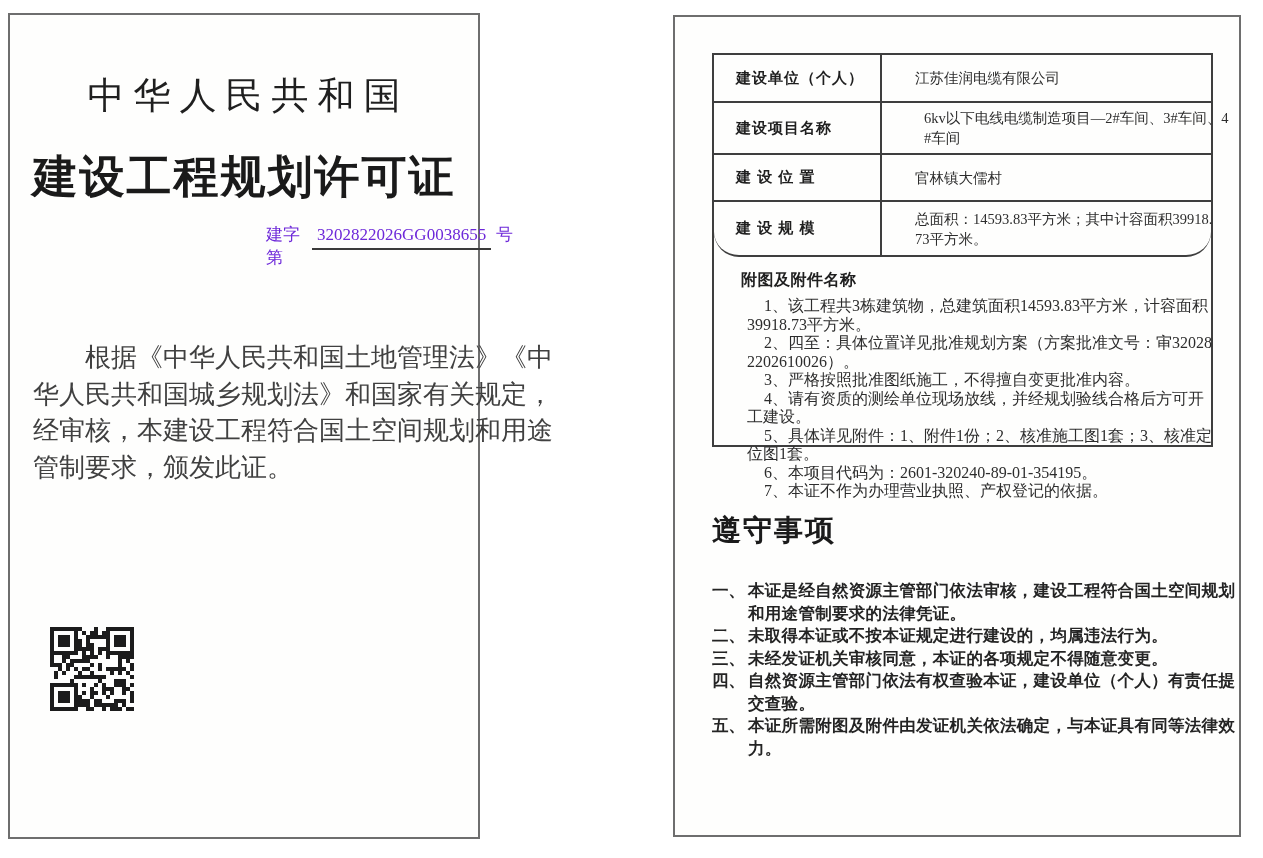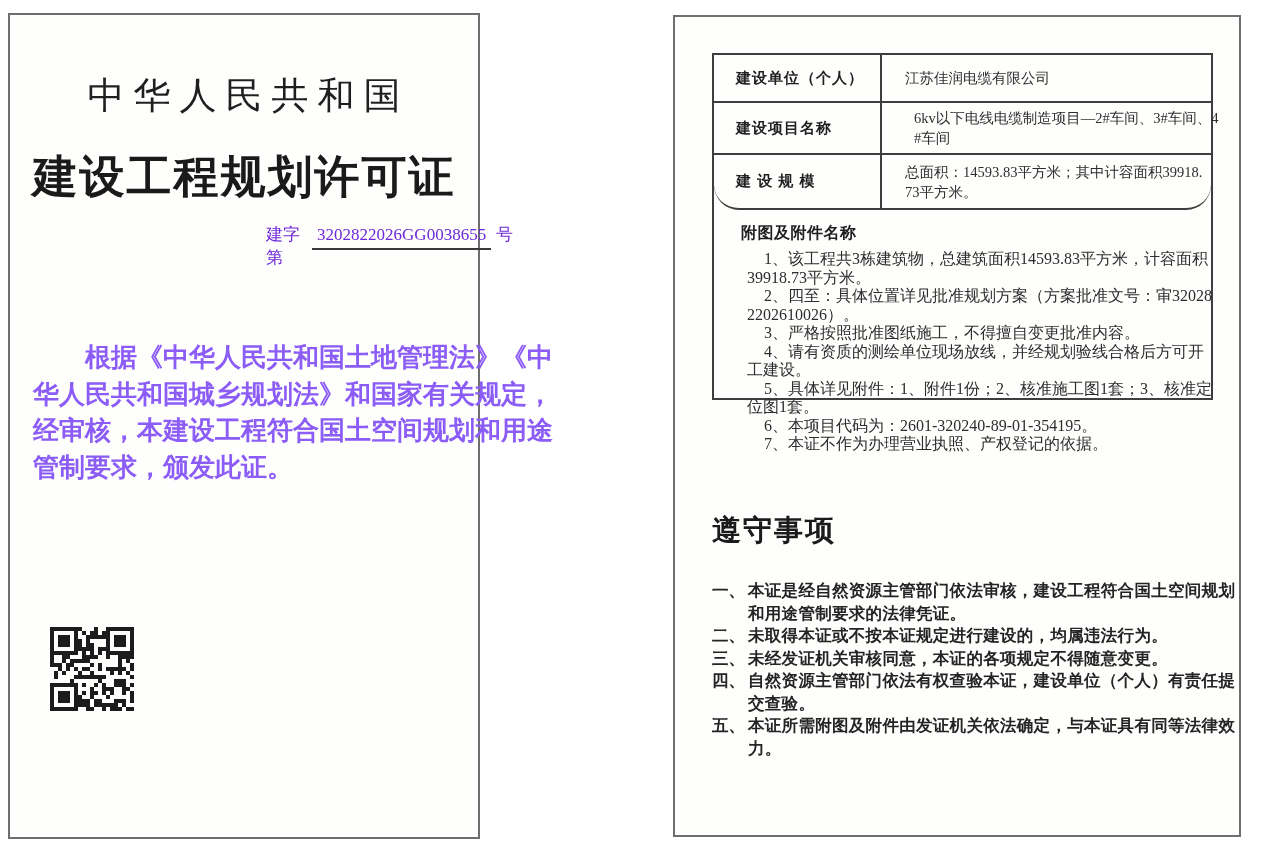--- a/index.html
+++ b/index.html
@@ -32,40 +32,40 @@
     font-family: "Liberation Serif", "DejaVu Serif", serif;
     font-size: 17px; color: #6d28d9;
   }
   .num-underline {
     display: inline-block; width: 206px; text-align: center;
     border-bottom: 2px solid #3a3a3a; padding-bottom: 3px; margin-left: 2px;
   }
   .num-suffix { margin-left: 5px; }
   .body-text {
     position: absolute; top: 324px; left: 23px; width: 520px;
-    font-size: 26px; font-weight: 700; line-height: 36.5px;
-    white-space: pre; color: #8b5cf6;
+    font-size: 26px; font-weight: 400; line-height: 36.5px;
+    white-space: pre; color: #404040;
   }
   .qr { position: absolute; top: 612px; left: 40px; width: 84px; height: 84px; }
 
   
   .info-table {
     position: absolute; left: 37px; top: 36px; width: 501px;
     border: 2px solid #3e3e3e;
   }
   .trow { display: flex; border-bottom: 2px solid #3e3e3e; }
   .trow-0 { height: 48px; } .trow-1 { height: 52px; gap: 9px; }
   .trow-2 { height: 47px; } .trow-3 { height: 55px; border-radius: 25px; }
   .tlabel {
     width: 168px; flex: 0 0 168px; border-right: 2px solid #3e3e3e;
     display: flex; align-items: center; padding-left: 22px;
     font-weight: 700; font-size: 15px; letter-spacing: 1px; color: #1f1f1f;
   }
   .tvalue {
-    flex: 1; display: flex; align-items: center; padding-left: 23px;
+    flex: 1; display: flex; align-items: center; padding-left: 33px;
     font-family: "Liberation Serif", "DejaVu Serif", serif;
     font-size: 14.5px; line-height: 20px; white-space: pre; color: #2d2d2d;
   }
   .attach-cell { height: 188px; padding: 13px 8px 0 33px; overflow: visible; }
   .attach-heading {
     font-weight: 700; font-size: 16px; color: #1f1f1f;
     margin-left: -6px; margin-bottom: 6px; letter-spacing: 0.5px;
   }
   .attach-item {
     font-family: "Liberation Serif", "DejaVu Serif", serif;
@@ -346,20 +346,24 @@
     <div class="info-table">
       <div class="trow trow-0">
         <div class="tlabel">建设单位（个人）</div>
         <div class="tvalue">江苏佳润电缆有限公司</div>
       </div>
       <div class="trow trow-1">
         <div class="tlabel">建设项目名称</div>
         <div class="tvalue">6kv以下电线电缆制造项目—2#车间、3#车间、4
 #车间</div>
       </div>
+      <div class="trow trow-2">
+        <div class="tlabel">建 设 位 置</div>
+        <div class="tvalue">官林镇大儒村</div>
+      </div>
       <div class="trow trow-3">
         <div class="tlabel">建 设 规 模</div>
         <div class="tvalue">总面积：14593.83平方米；其中计容面积39918.
 73平方米。</div>
       </div>
       <div class="attach-cell">
         <div class="attach-heading">附图及附件名称</div>
         <div class="attach-item">1、该工程共3栋建筑物，总建筑面积14593.83平方米，计容面积
 39918.73平方米。</div>
         <div class="attach-item">2、四至：具体位置详见批准规划方案（方案批准文号：审32028

